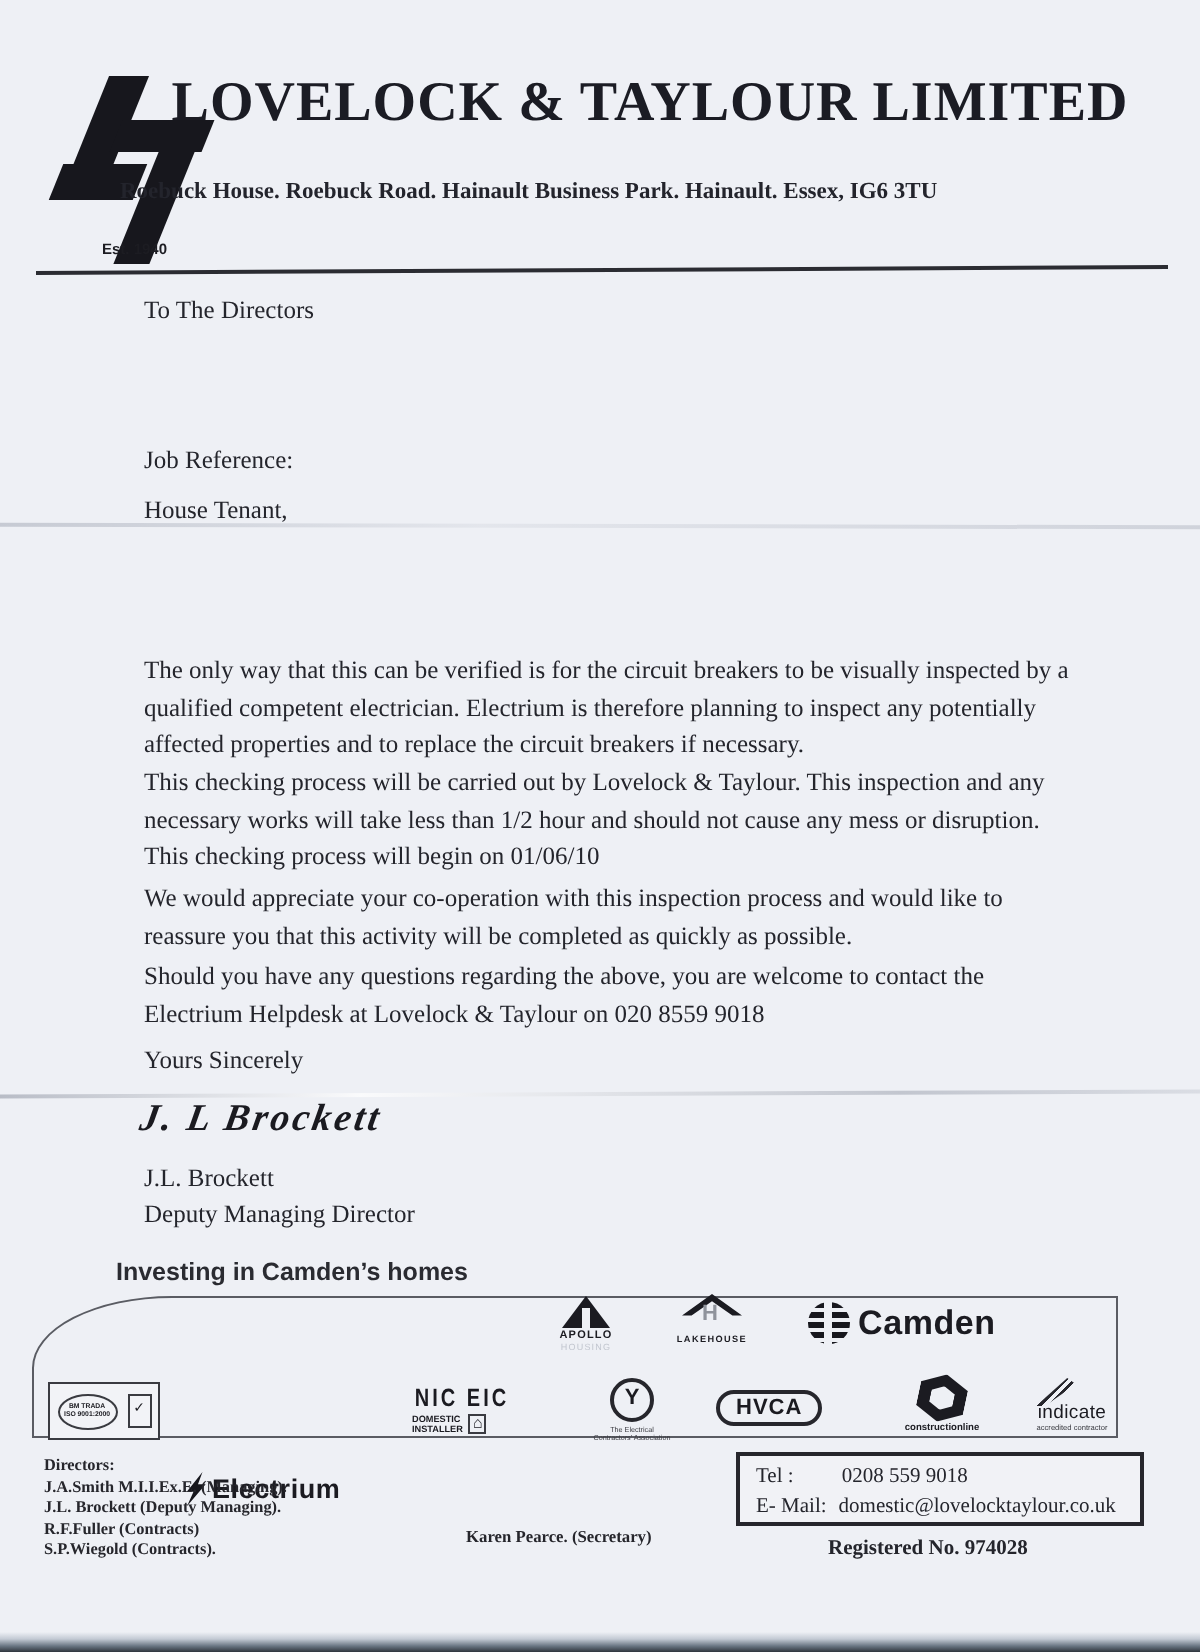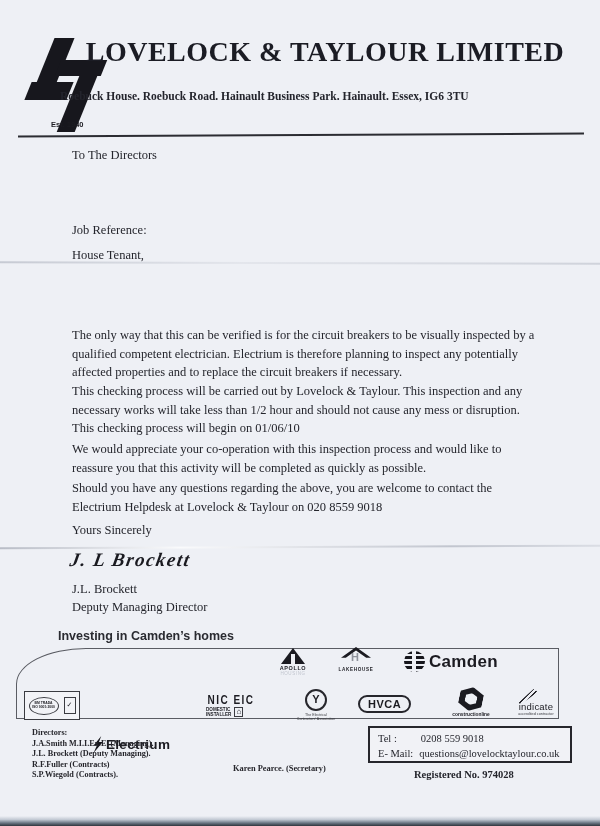--- a/index.html
+++ b/index.html
@@ -86,21 +86,21 @@
   .hexa { position:relative; width:24px; height:24px; margin:0 auto; background:#1b1b21; clip-path:polygon(50% 0,100% 25%,100% 75%,50% 100%,0 75%,0 25%); transform:rotate(12deg); }
   .hexa::after { content:""; position:absolute; left:6px; top:6px; width:12px; height:12px; background:#eef0f5; clip-path:polygon(50% 0,100% 25%,100% 75%,50% 100%,0 75%,0 25%); }
   .cline .lbl { font-size:4.8px; font-weight:bold; margin-top:1px; }
 
   .sinclair { left:510px; top:689px; width:52px; }
   .sin-tri { width:20px; height:14px; margin:0 auto 0 8px; clip-path:polygon(0 100%,78% 0,100% 22%,22% 100%);
     background:repeating-linear-gradient(135deg, #26262c 0 1.6px, #eef0f5 1.6px 3.4px); }
   .sinclair .name { display:block; font-size:9.5px; font-weight:normal; letter-spacing:.2px; margin-top:-2px; }
   .sinclair .sub { display:block; font-size:3.8px; color:#3a3b41; }
 
-  .directors { left:32px; top:728px; font-size:8.2px; font-weight:bold; line-height:10.6px; color:#26262c; }
+  .directors { left:22px; top:728px; font-size:8.2px; font-weight:bold; line-height:10.6px; color:#26262c; }
   .secretary { left:233px; top:764px; font-size:8.4px; font-weight:bold; color:#26262c; }
   .contact-box { left:368px; top:726px; width:204px; height:37px; border:2px solid #26262c; background:#f1f2f6; padding:3px 8px; box-sizing:border-box; font-size:10.5px; line-height:15px; }
   .contact-row { display:flex; gap:6px; }
   .contact-row .val { }
   .registered { left:414px; top:769px; font-size:10.5px; font-weight:bold; }
 </style>
 </head>
 <body>
 
 <div class="page">
@@ -214,19 +214,19 @@
 
   <div class="abs secretary">Karen Pearce. (Secretary)</div>
 
   <div class="abs contact-box">
     <div class="contact-row">
       <span>Tel :</span>
       <span class="val" style="margin-left:18px;">0208 559 9018</span>
     </div>
     <div class="contact-row">
       <span>E- Mail:</span>
-      <span class="val">questions@lovelocktaylour.co.uk</span>
+      <span class="val">domestic@lovelocktaylour.co.uk</span>
     </div>
   </div>
 
   <div class="abs registered">Registered No. 974028</div>
 
 </div>
 
 </body></html>

